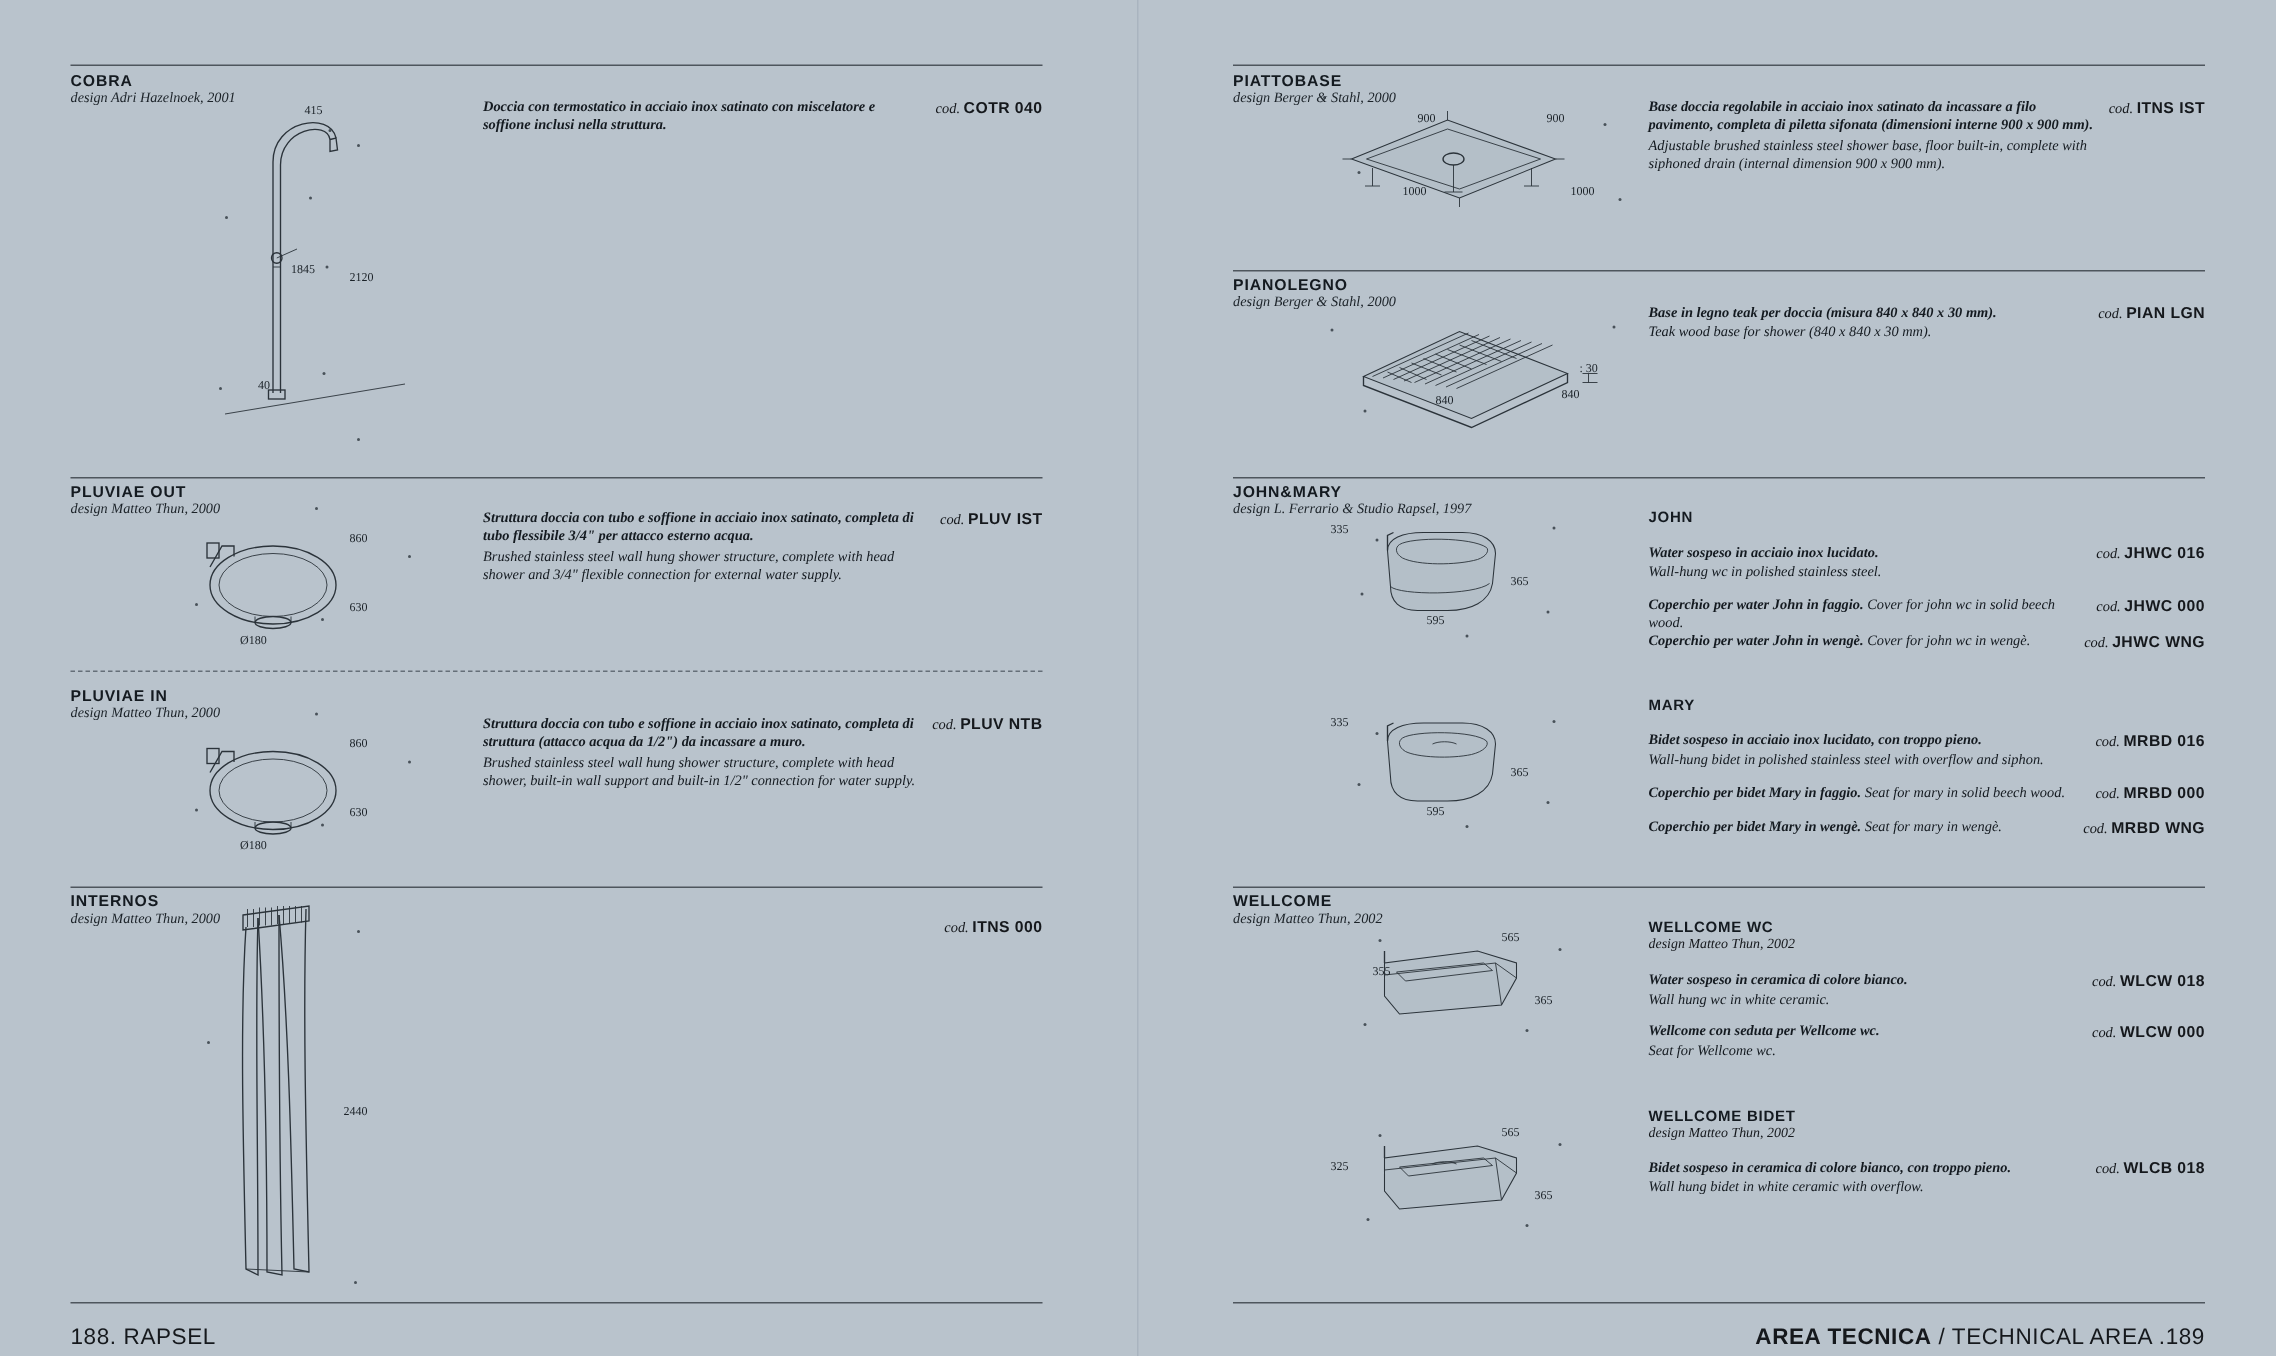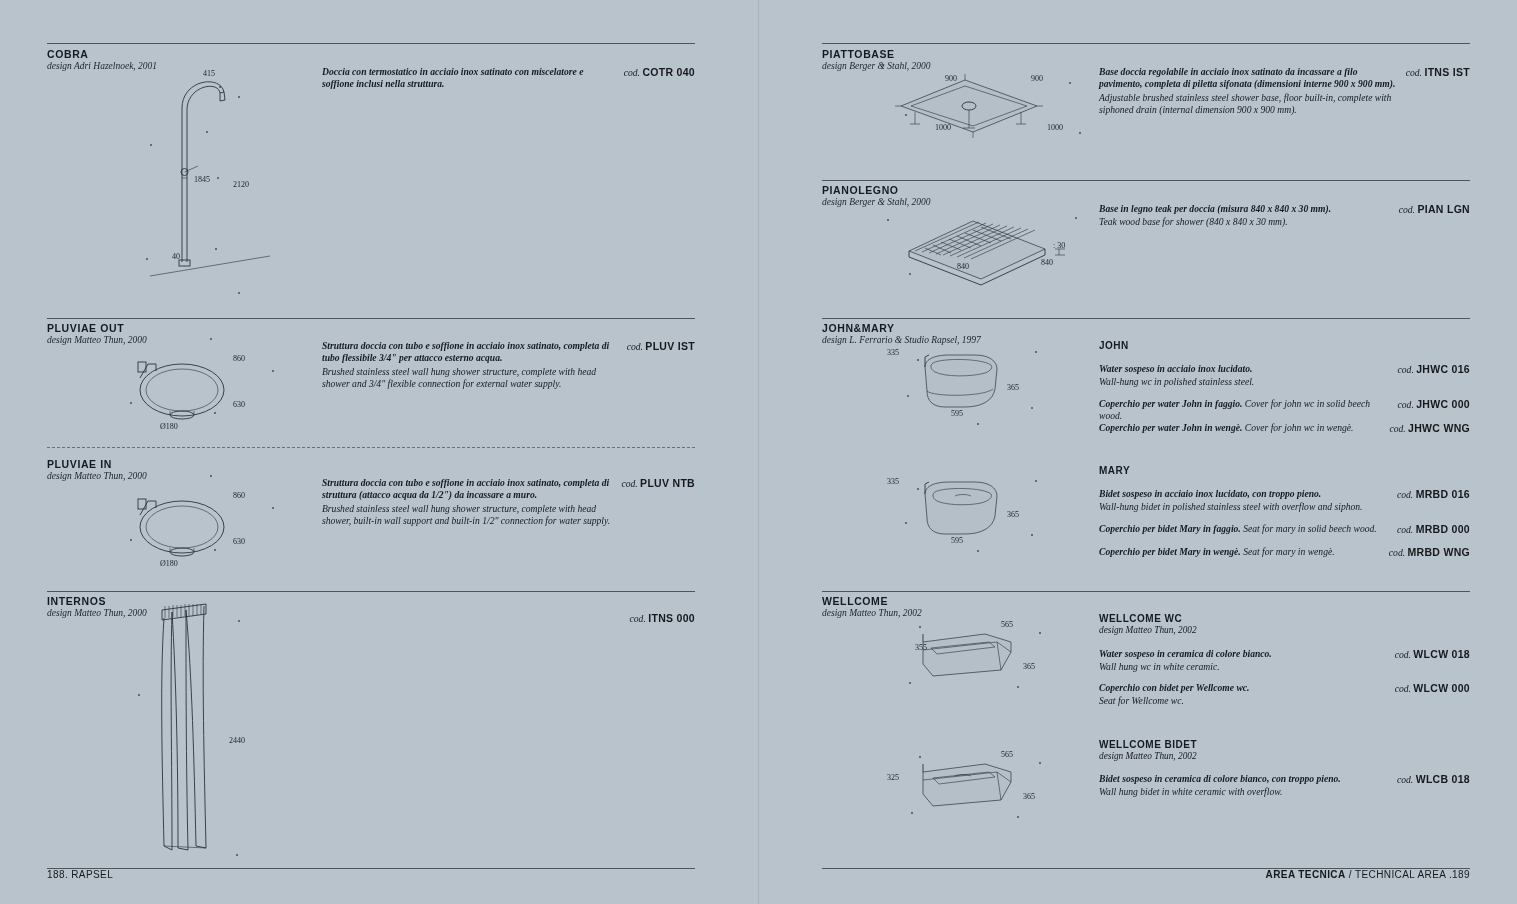--- a/index.html
+++ b/index.html
@@ -44,22 +44,22 @@
   }
   .sub-design{font-style:italic;font-size:9.3px;margin-top:1px;}
 
   .dim{
     position:absolute;font-family:"Liberation Serif",serif;
     font-size:8px;color:#1b2228;white-space:nowrap;
   }
   .dot{position:absolute;width:2px;height:2px;border-radius:50%;background:#2c343c;opacity:.8;}
 
   .footer{
-    position:absolute;bottom:24px;
-    font-family:"Liberation Sans",sans-serif;font-size:10px;letter-spacing:.4px;
+    position:absolute;bottom:4px;
+    font-family:"Liberation Sans",sans-serif;font-size:15px;letter-spacing:.4px;
   }
   .footer b{font-weight:bold;}
   .foot-rule{position:absolute;height:1px;background:#2b3238;opacity:.75;}
 
   svg{display:block;overflow:visible;}
   .ln{fill:none;stroke:#2b333a;stroke-width:0.9;}
   .ln-thin{fill:none;stroke:#2b333a;stroke-width:0.6;}
   .ln-fill2{fill:#b4bfc8;stroke:#2b333a;stroke-width:0.7;}
 </style>
 </head>
@@ -370,21 +370,21 @@
   </div>
   <div class="block desc" style="left:340px;top:648px;width:290px;">
     <span class="it-bold">Water sospeso in ceramica di colore bianco.</span>
     <span class="en">Wall hung wc in white ceramic.</span>
   </div>
   <div class="block cod" style="left:602px;top:648px;width:109px;">
     <span>cod.</span>
     <b>WLCW 018</b>
   </div>
   <div class="block desc" style="left:340px;top:682px;width:290px;">
-    <span class="it-bold">Coperchio con bidet per Wellcome wc.</span>
+    <span class="it-bold">Wellcome con seduta per Wellcome wc.</span>
     <span class="en">Seat for Wellcome wc.</span>
   </div>
   <div class="block cod" style="left:602px;top:682px;width:109px;">
     <span>cod.</span>
     <b>WLCW 000</b>
   </div>
   <div class="block" style="left:130px;top:620px;width:190px;height:80px;">
     <svg width="190" height="80" viewBox="0 0 190 80">
       <path class="ln-fill2" d="M34 30 L34 22 L96 14 L122 22 L122 32 L112 50 L44 56 L34 44 Z"></path>
       <path class="ln-thin" d="M34 30 L108 22 L122 32"></path>

